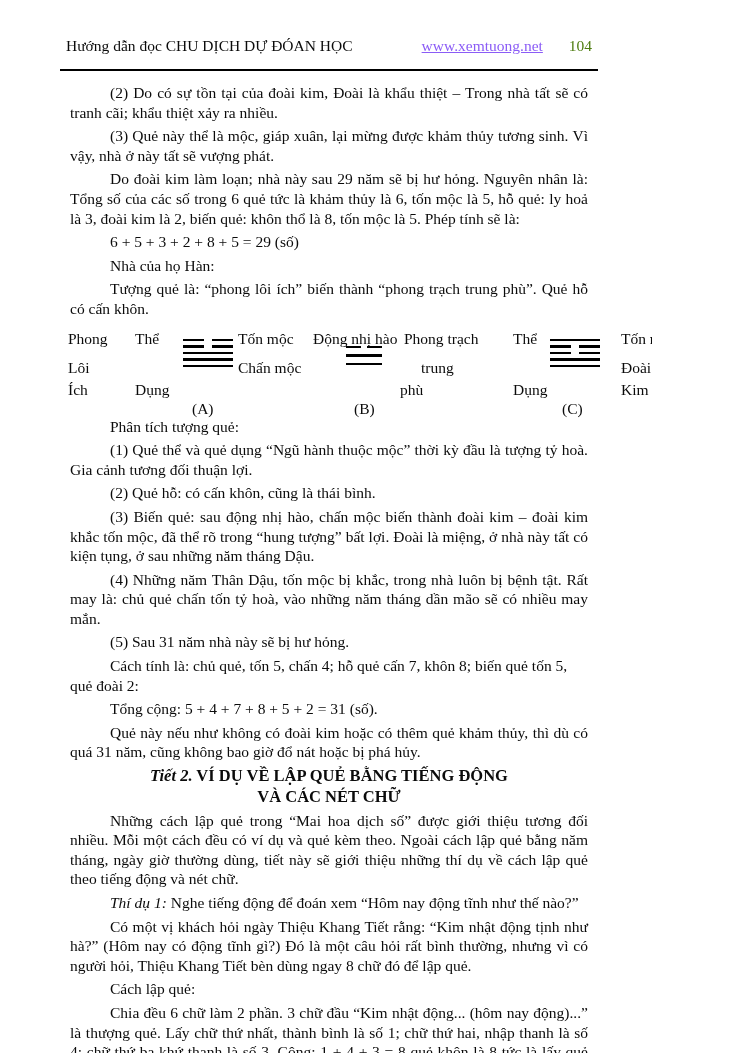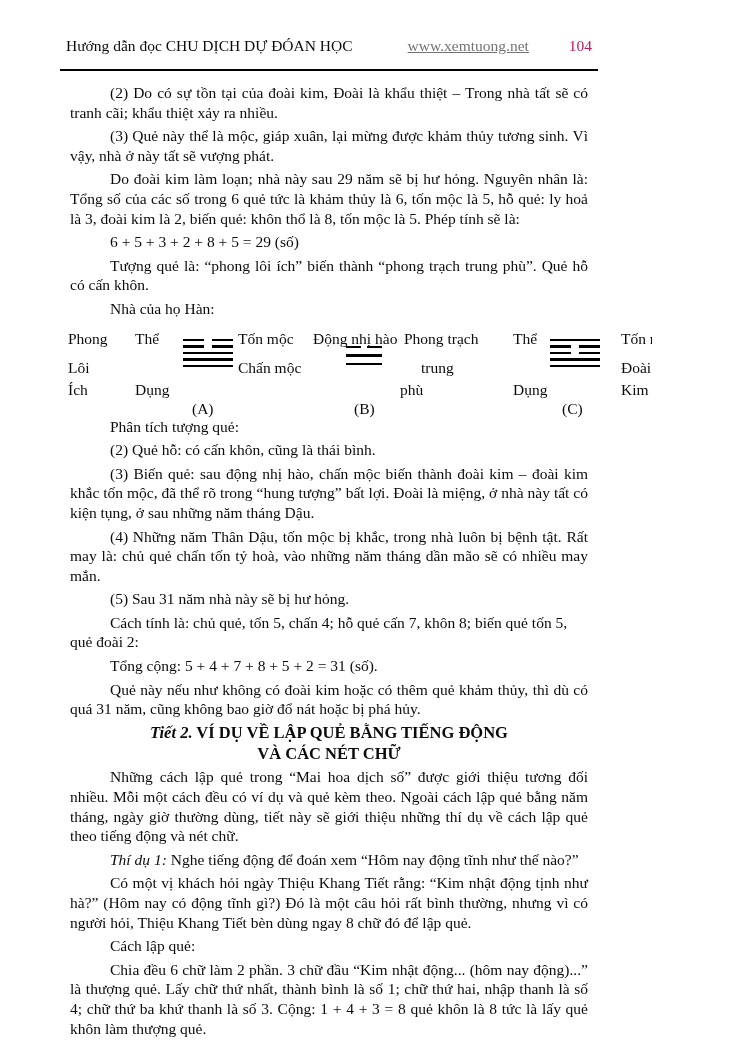--- a/index.html
+++ b/index.html
@@ -11,22 +11,22 @@
     box-sizing:border-box;
     padding:36px 60px 0 66px;
     font-family:"Liberation Serif", serif;
     color:#0b0b0b;
     overflow:hidden;
   }
   
   .header { display:flex; justify-content:space-between; align-items:baseline; font-size:15.5px; line-height:19px; }
   .header .left { white-space:nowrap; }
   .header .right { white-space:nowrap; }
-  .hlink { color:#737373; text-decoration:underline; cursor:pointer; }
-  .hpage { margin-left:36px; color:#be185d; }
+  .hlink { color:#8b5cf6; text-decoration:underline; cursor:pointer; }
+  .hpage { margin-left:22px; color:#4d7c0f; }
   .rule { border:none; border-top:2px solid #000; margin:14px -6px 12px -6px; }
   
   .body { font-size:15.5px; line-height:19.6px; }
   .para { margin:4px; text-indent:40px; text-align:justify; }
   .noj { text-align:left; }
   .it { font-style:italic; }
   
   .heading { margin:1px 0 0 0; text-align:center; font-weight:bold; font-size:16.5px; line-height:19.8px; text-indent:0; }
   
   .diagram { position:relative; height:90px; margin-top:2px; font-size:15.5px; }
@@ -51,22 +51,22 @@
       <span class="hpage">104</span>
     </span>
   </div>
   <hr class="rule">
 
   <div class="body">
     <p class="para">(2) Do có sự tồn tại của đoài kim, Đoài là khẩu thiệt – Trong nhà tất sẽ có tranh cãi; khẩu thiệt xảy ra nhiều.</p>
     <p class="para">(3) Quẻ này thể là mộc, giáp xuân, lại mừng được khảm thủy tương sinh. Vì vậy, nhà ở này tất sẽ vượng phát.</p>
     <p class="para">Do đoài kim làm loạn; nhà này sau 29 năm sẽ bị hư hỏng. Nguyên nhân là: Tổng số của các số trong 6 quẻ tức là khảm thủy là 6, tốn mộc là 5, hỗ quẻ: ly hoả là 3, đoài kim là 2, biến quẻ: khôn thổ là 8, tốn mộc là 5. Phép tính sẽ là:</p>
     <p class="para noj">6 + 5 + 3 + 2 + 8 + 5 = 29 (số)</p>
+    <p class="para noj">Nhà của họ Hàn:</p>
     <p class="para">Tượng quẻ là: “phong lôi ích” biến thành “phong trạch trung phù”. Quẻ hỗ có cấn khôn.</p>
-    <p class="para noj">Nhà của họ Hàn:</p>
 
     <div class="diagram">
       <span class="dlabel" style="left:2px;top:0">Phong</span>
       <span class="dlabel" style="left:2px;top:29px">Lôi</span>
       <span class="dlabel" style="left:2px;top:51px">Ích</span>
 
       <span class="dlabel" style="left:69px;top:0">Thể</span>
       <span class="dlabel" style="left:69px;top:51px">Dụng</span>
 
       <div class="hex hex-a">
@@ -119,20 +119,21 @@
           <div class="hexline solid"></div>
         </div>
       <span class="dlabel" style="left:496px;top:70px">(C)</span>
 
       <span class="dlabel" style="left:555px;top:0">Tốn mộc</span>
       <span class="dlabel" style="left:555px;top:29px">Đoài</span>
       <span class="dlabel" style="left:555px;top:51px">Kim</span>
     </div>
 
     <p class="para noj">Phân tích tượng quẻ:</p>
+    <p class="para">(1) Quẻ thể và quẻ dụng “Ngũ hành thuộc mộc” thời kỳ đầu là tượng tỷ hoà. Gia cảnh tương đối thuận lợi.</p>
     <p class="para noj">(2) Quẻ hỗ: có cấn khôn, cũng là thái bình.</p>
     <p class="para">(3) Biến quẻ: sau động nhị hào, chấn mộc biến thành đoài kim – đoài kim khắc tốn mộc, đã thể rõ trong “hung tượng” bất lợi. Đoài là miệng, ở nhà này tất có kiện tụng, ở sau những năm tháng Dậu.</p>
     <p class="para">(4) Những năm Thân Dậu, tốn mộc bị khắc, trong nhà luôn bị bệnh tật. Rất may là: chủ quẻ chấn tốn tỷ hoà, vào những năm tháng dần mão sẽ có nhiều may mắn.</p>
     <p class="para noj">(5) Sau 31 năm nhà này sẽ bị hư hỏng.</p>
     <p class="para noj">Cách tính là: chủ quẻ, tốn 5, chấn 4; hỗ quẻ cấn 7, khôn 8; biến quẻ tốn 5, quẻ đoài 2:</p>
     <p class="para noj">Tổng cộng: 5 + 4 + 7 + 8 + 5 + 2 = 31 (số).</p>
     <p class="para">Quẻ này nếu như không có đoài kim hoặc có thêm quẻ khảm thủy, thì dù có quá 31 năm, cũng không bao giờ đổ nát hoặc bị phá hủy.</p>
 
     <p class="heading"><span class="it">Tiết 2.</span><span> VÍ DỤ VỀ LẬP QUẺ BẰNG TIẾNG ĐỘNG</span></p>
     <p class="heading">VÀ CÁC NÉT CHỮ</p>

